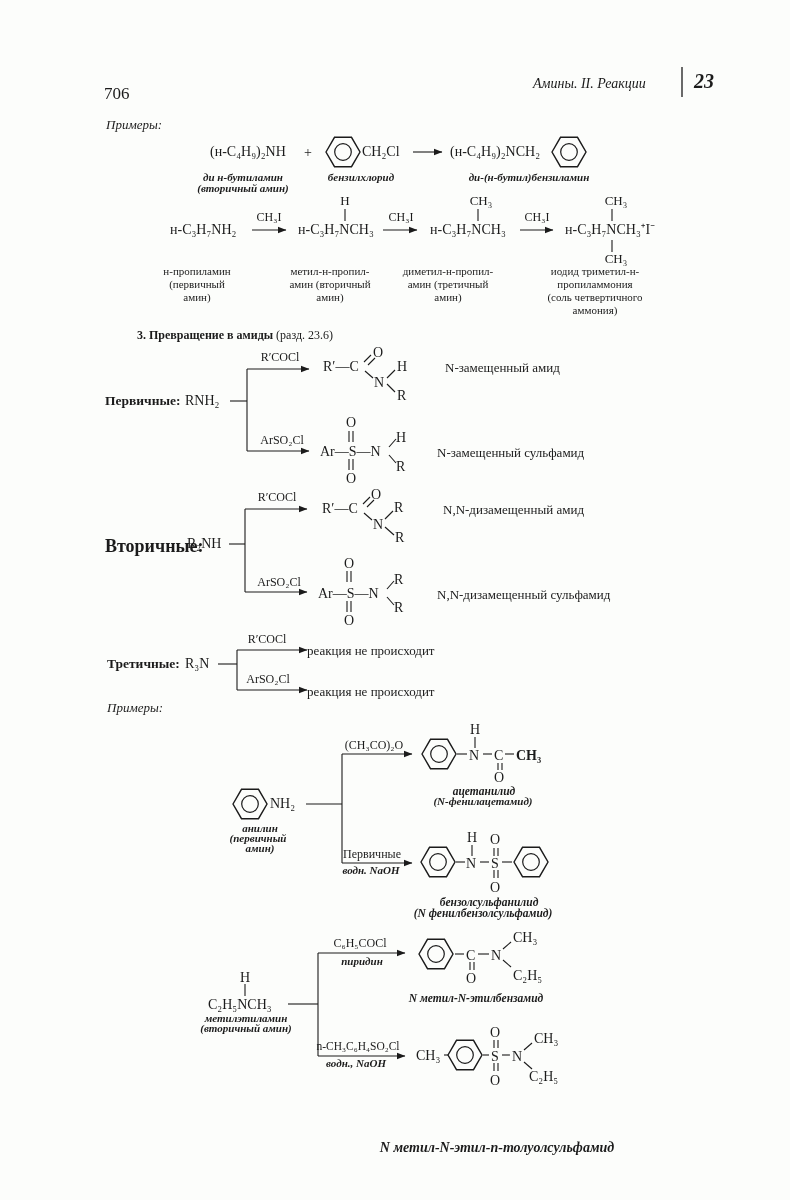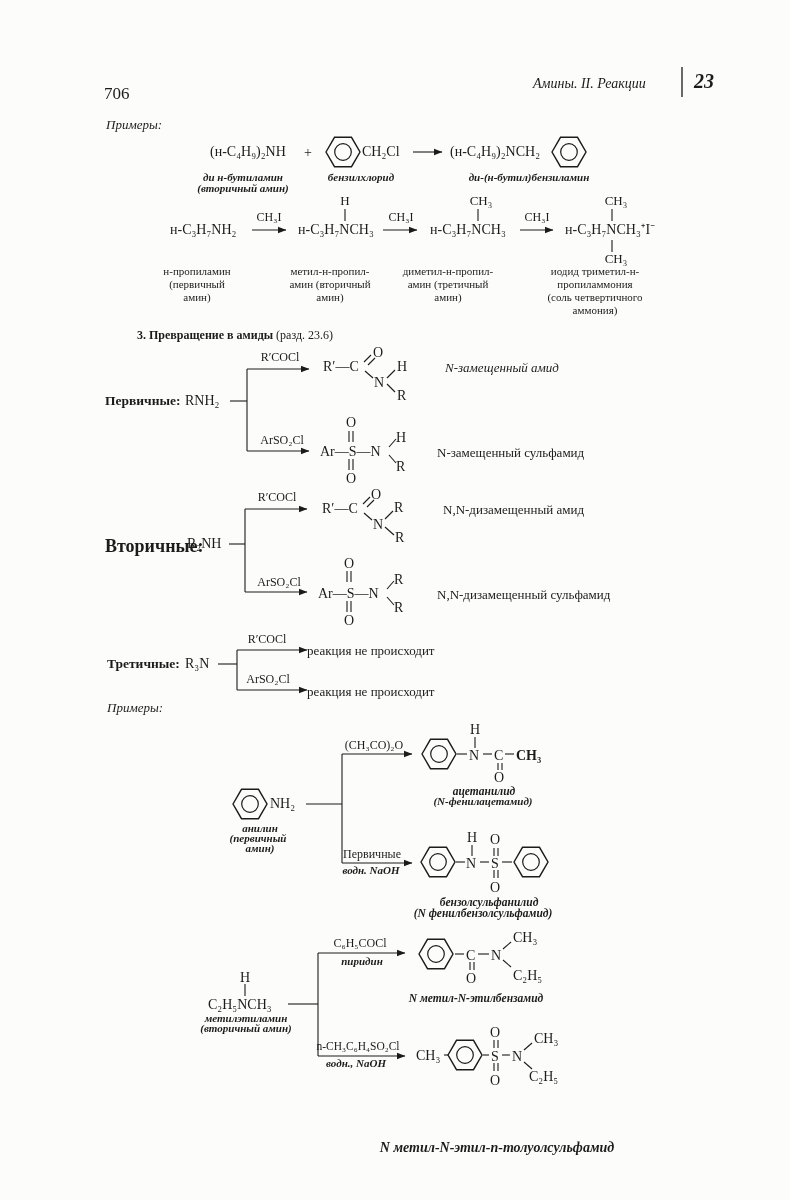--- a/index.html
+++ b/index.html
@@ -186,21 +186,21 @@
   <div class="t" style="left:137px;top:329px;font-size:12px;"><span class="b">3. Превращение в амиды</span> <span>(разд. 23.6)</span></div>
 
   <div class="t b" style="left:105px;top:394px;font-size:13.5px;">Первичные:</div>
   <div class="t" style="left:185px;top:393px;font-size:14px;">RNH₂</div>
   <div class="t c" style="left:280px;top:351px;font-size:12px;">R′COCl</div>
   <div class="t" style="left:323px;top:359px;font-size:14px;">R′—C</div>
   <div class="t" style="left:373px;top:345px;font-size:14px;">O</div>
   <div class="t" style="left:374px;top:375px;font-size:14px;">N</div>
   <div class="t" style="left:397px;top:359px;font-size:14px;">H</div>
   <div class="t" style="left:397px;top:388px;font-size:14px;">R</div>
-  <div class="t" style="left:445px;top:361px;font-size:13px;font-style:italic;">N-замещенный амид</div>
+  <div class="t" style="left:445px;top:361px;font-size:13px;">N-замещенный амид</div>
   <div class="t c" style="left:282px;top:434px;font-size:12px;">ArSO₂Cl</div>
   <div class="t" style="left:346px;top:415px;font-size:14px;">O</div>
   <div class="t" style="left:320px;top:444px;font-size:14px;">Ar—S—N</div>
   <div class="t" style="left:396px;top:430px;font-size:14px;">H</div>
   <div class="t" style="left:396px;top:459px;font-size:14px;">R</div>
   <div class="t" style="left:346px;top:471px;font-size:14px;">O</div>
   <div class="t" style="left:437px;top:446px;font-size:13px;">N-замещенный сульфамид</div>
 
   <div class="t b" style="left:105px;top:537px;font-size:18px;">Вторичные:</div>
   <div class="t" style="left:187px;top:536px;font-size:14px;">R₂NH</div>

